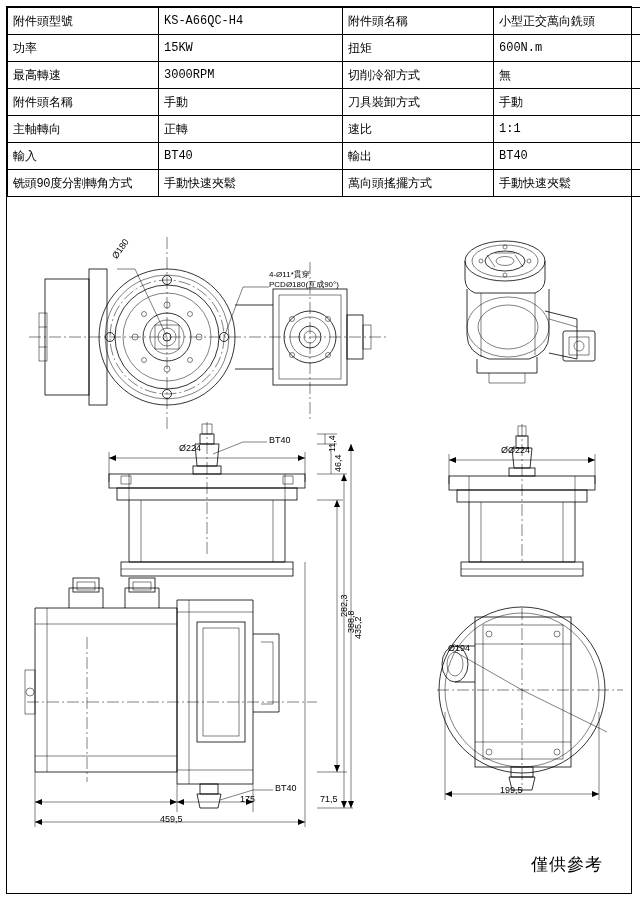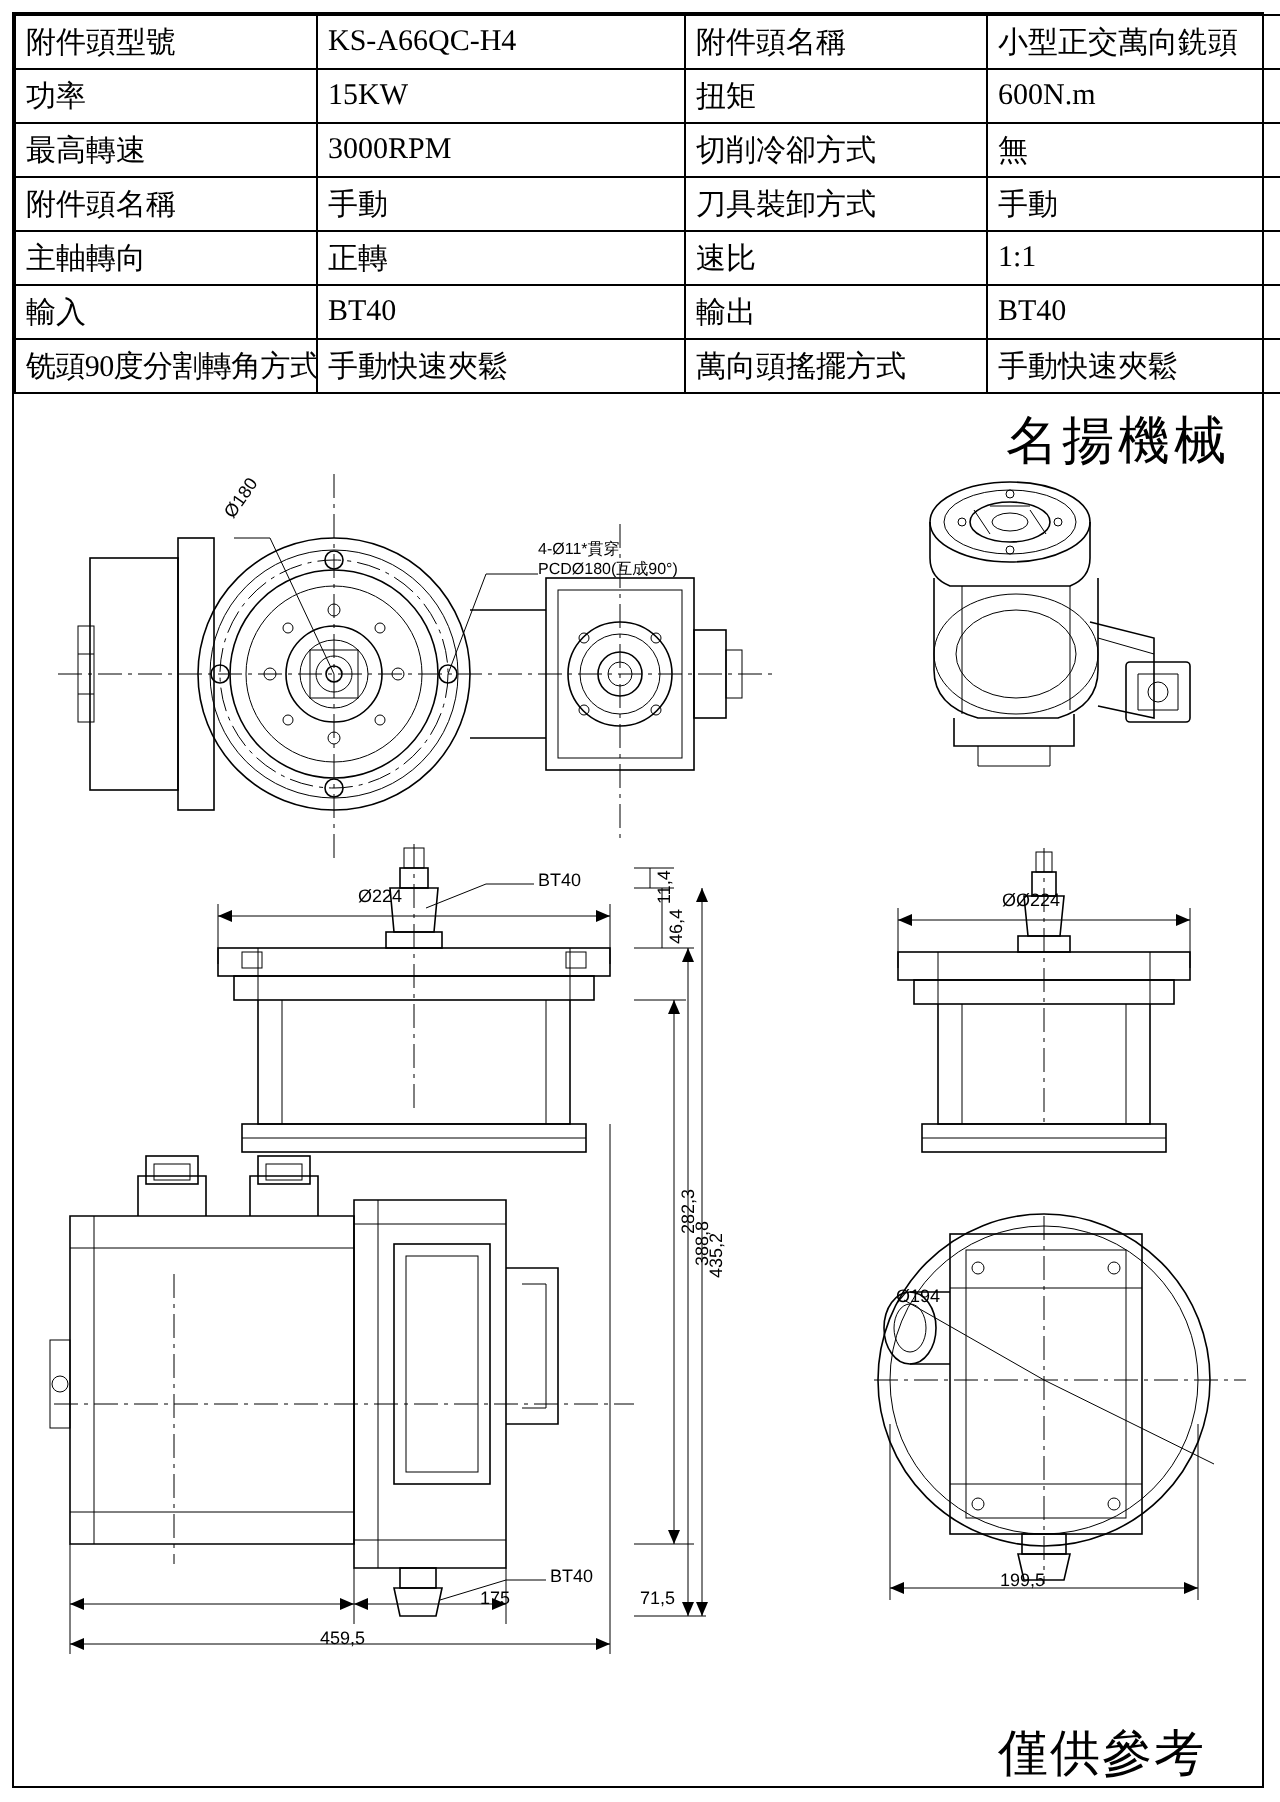--- a/index.html
+++ b/index.html
@@ -28,22 +28,22 @@
   
   table.spec {
     border-collapse: collapse;
     width: 100%;
     table-layout: fixed;
   }
   table.spec td {
     border: 1px solid #000;
     height: 24px;
     padding: 1px 5px;
-    font-size: 15px;
-    font-family: Liberation Serif, serif;
+    font-size: 12px;
+    font-family: Liberation Mono, monospace;
     white-space: nowrap;
     overflow: hidden;
   }
   td.lbl { width: 140px; }
   td.val { width: 173px; }
   td.shrink { font-size: 12.5px; letter-spacing: -0.3px; }
 
   
   .drawing {
     position: relative;
@@ -54,22 +54,22 @@
     position: absolute;
     right: 16px;
     top: 6px;
     font-size: 26px;
     font-family: "Liberation Serif", serif;
     letter-spacing: 2px;
   }
   .footnote {
     position: absolute;
     right: 28px;
-    bottom: 4px;
-    font-size: 25px;
+    bottom: 21px;
+    font-size: 17px;
     font-family: Liberation Serif, serif;
     letter-spacing: 1px;
   }
   .dimtxt {
     position: absolute;
     font-size: 9px;
     font-family: "Liberation Sans", sans-serif;
     white-space: nowrap;
   }
   .dimtxt.vert {
@@ -139,21 +139,20 @@
         <td class="lbl shrink">铣頭90度分割轉角方式</td>
         <td class="val">手動快速夾鬆</td>
         <td class="lbl">萬向頭搖擺方式</td>
         <td class="val">手動快速夾鬆</td>
       </tr>
     </tbody>
   </table>
 
   <div class="drawing">
 
-    <div class="brand">名揚機械</div>
     <div class="footnote">僅供參考</div>
 
     <svg width="400" height="220" viewBox="0 0 400 220" style="position:absolute;left:10px;top:20px;">
 
       <line class="ctr" x1="12" y1="120" x2="370" y2="120"></line>
       <line class="ctr" x1="150" y1="20" x2="150" y2="215"></line>
       <line class="ctr" x1="293" y1="45" x2="293" y2="205"></line>
 
       <rect class="ln" x="28" y="62" width="44" height="116"></rect>
       <rect class="thin" x="22" y="96" width="8" height="48"></rect>

